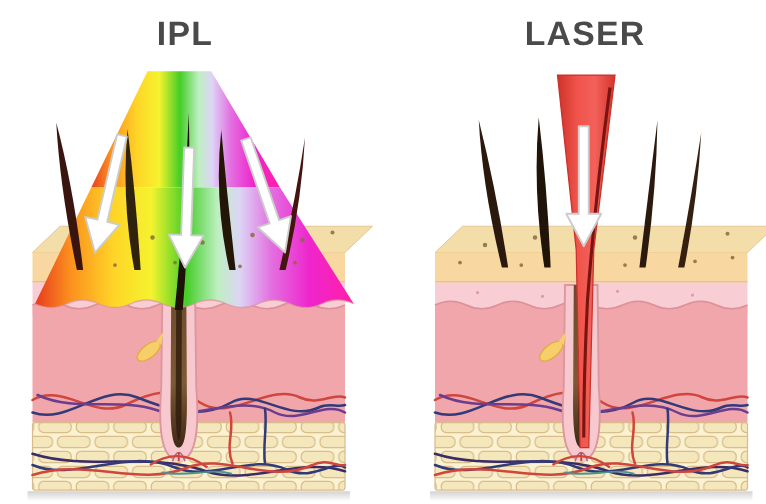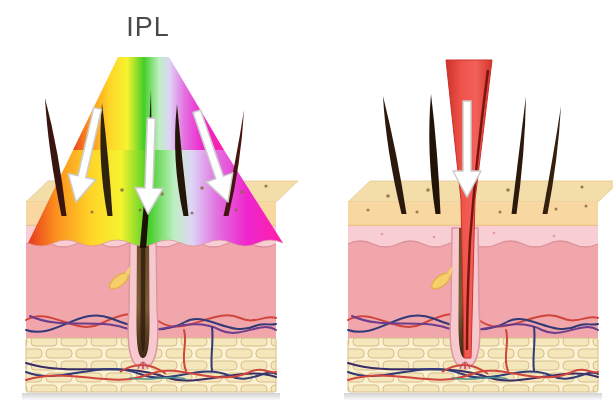--- a/index.html
+++ b/index.html
@@ -1,18 +1,18 @@
 <!DOCTYPE html>
 <html><head>
 <meta charset="utf-8">
 <style>
   html,body{margin:0;padding:0;background:#ffffff;}
   #stage{position:relative;width:613px;height:403px;background:#ffffff;overflow:hidden;
          font-family:"Liberation Sans", sans-serif;}
-  .panel-title{position:absolute;top:12px;font-size:27px;font-weight:400;
+  .panel-title{position:absolute;top:12px;font-size:27px;font-weight:700;
                letter-spacing:1px;color:#4a4a4a;text-align:center;}
   #title-ipl{left:93px;width:110px;}
   #title-laser{left:393px;width:150px;}
   svg{position:absolute;left:0;top:0;}
 </style>
 </head>
 <body>
 
 <div id="stage">
 
@@ -182,13 +182,14 @@
       <g>
         <path d="M446,60 L492,60 L475,200 L471,358 L464,358 L461,200 Z" fill="url(#lg)" stroke-width="1" stroke="#C9322A"></path>
         <path d="M488,70 Q476,160 470,240 Q467,300 467,350" fill="none" stroke="#7A1410" stroke-width="2.5"></path>
       </g>
 
       <use href="#arrowdef" transform="translate(467,197)"></use>
     </g>
   </svg>
 
   <div class="panel-title" id="title-ipl" style="color: rgb(74, 74, 74);">IPL</div>
+  <div class="panel-title" id="title-laser" style="color: rgb(74, 74, 74);">LASER</div>
 </div>
 
 </body></html>

